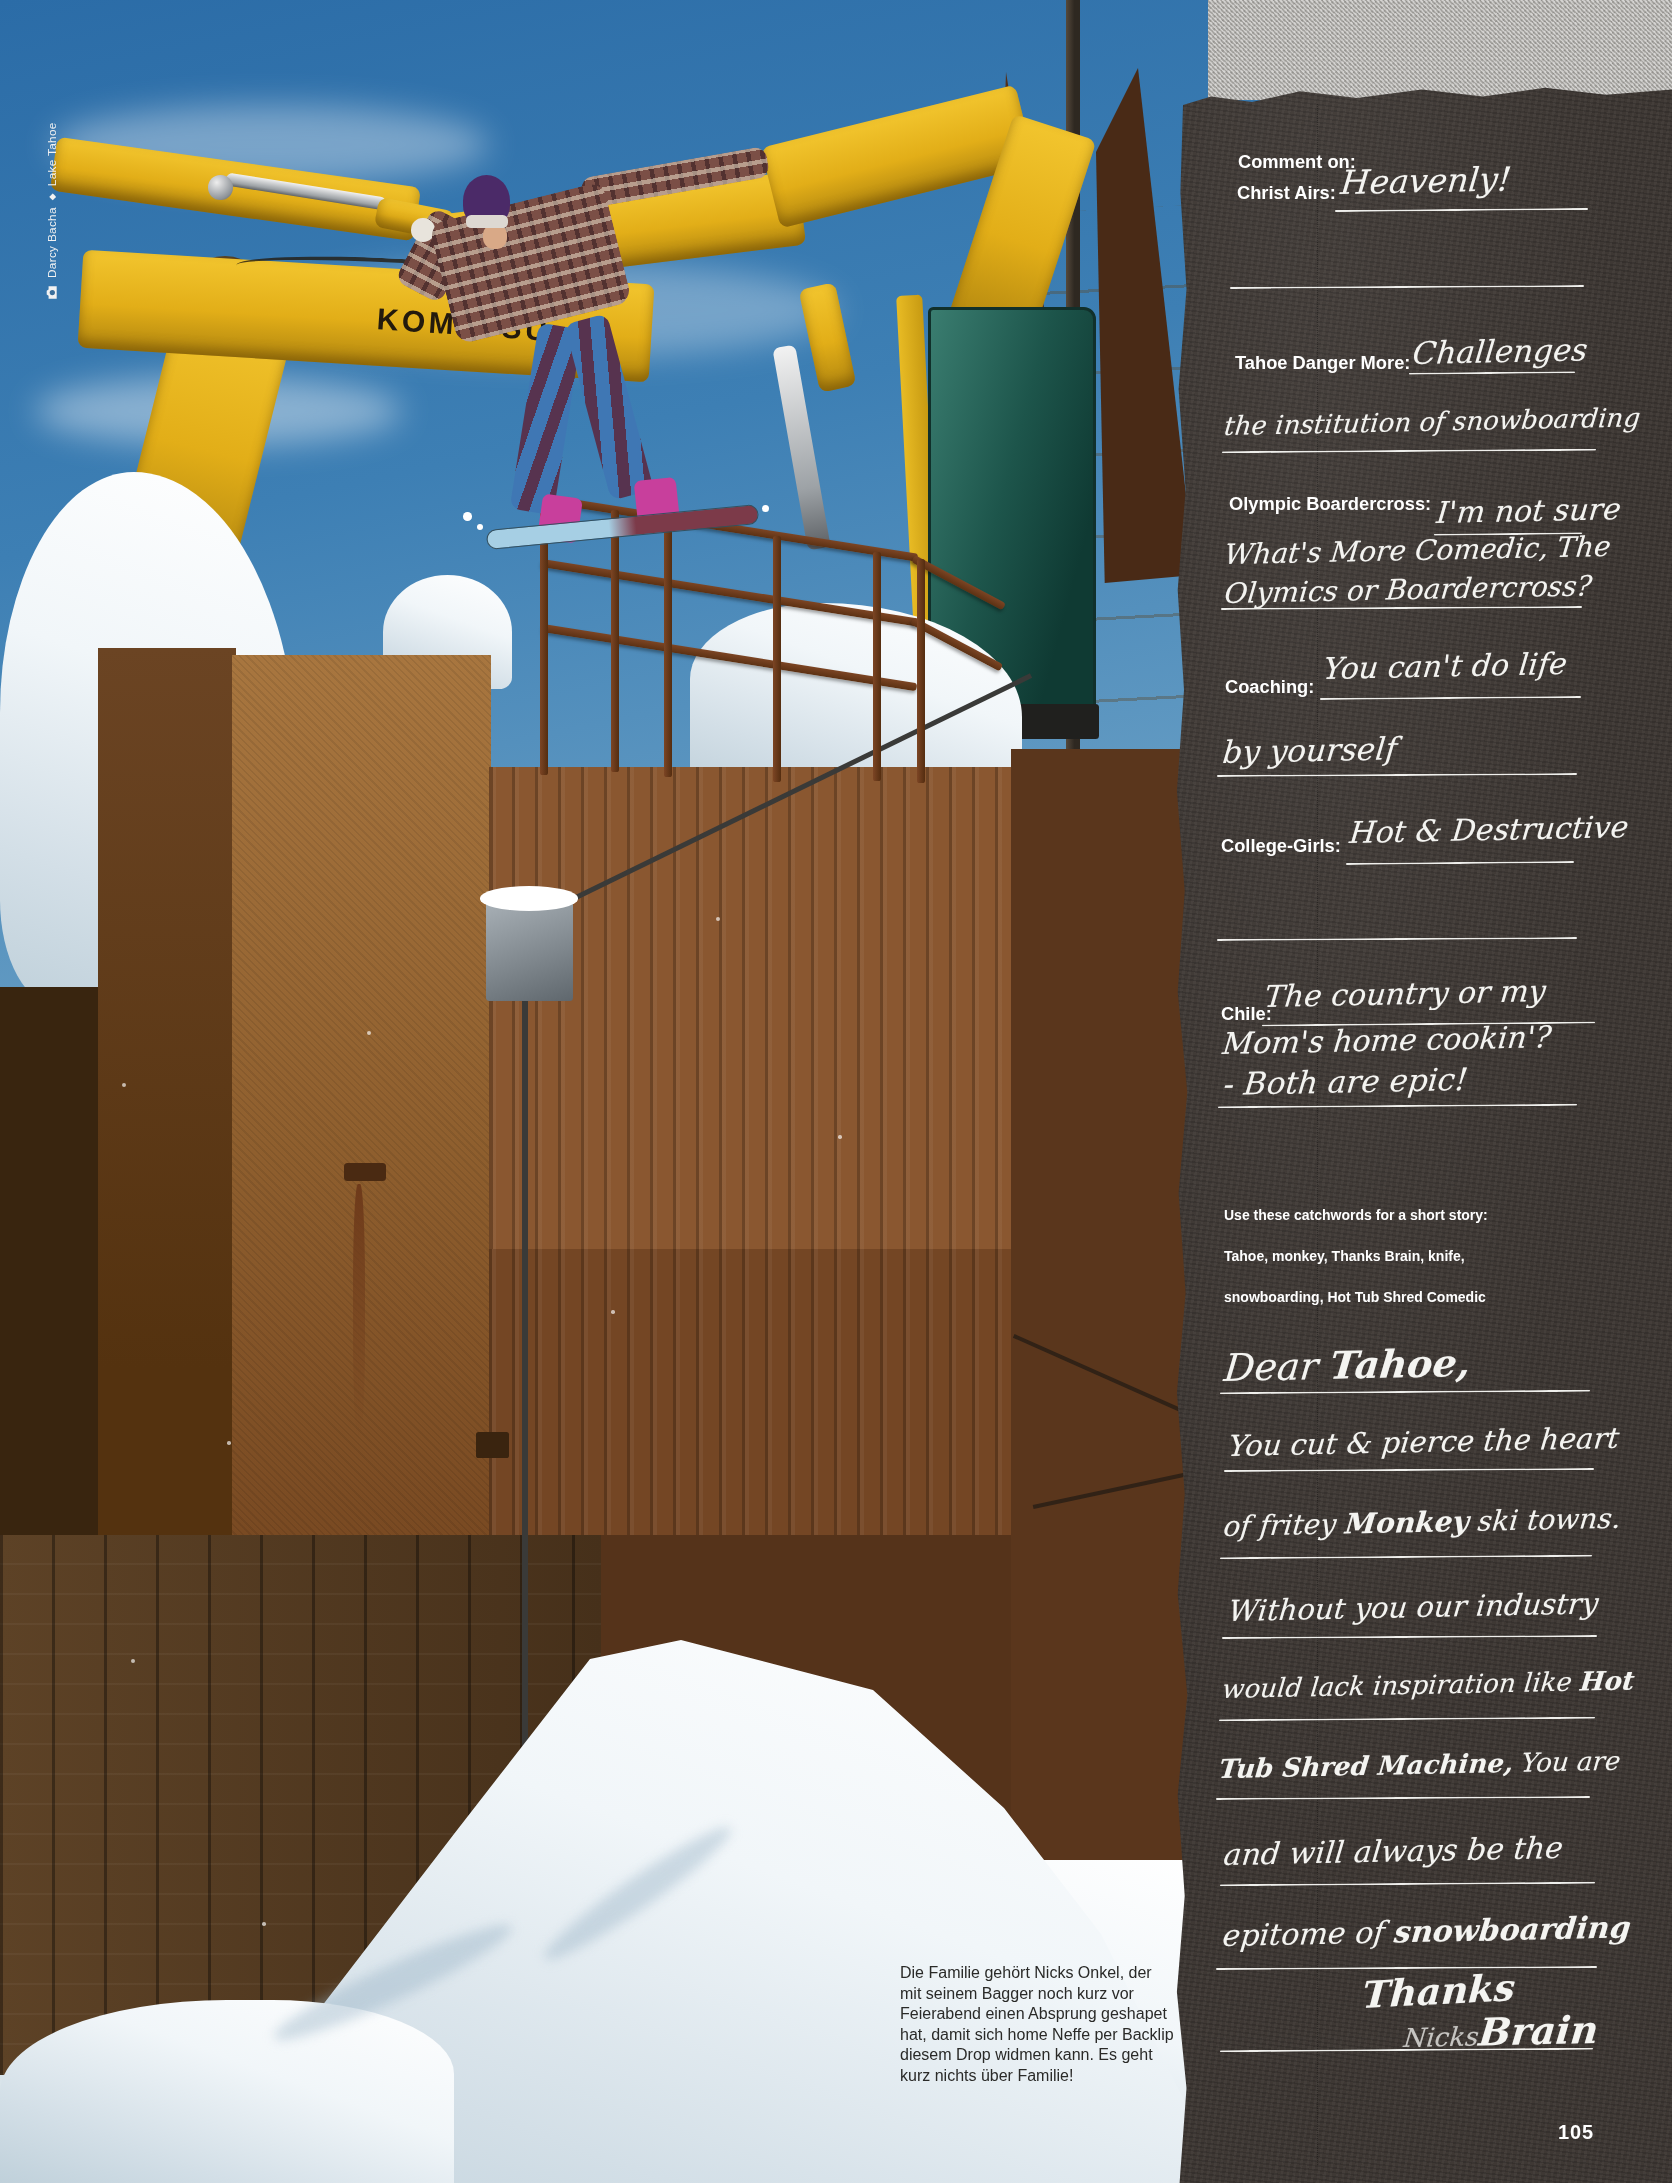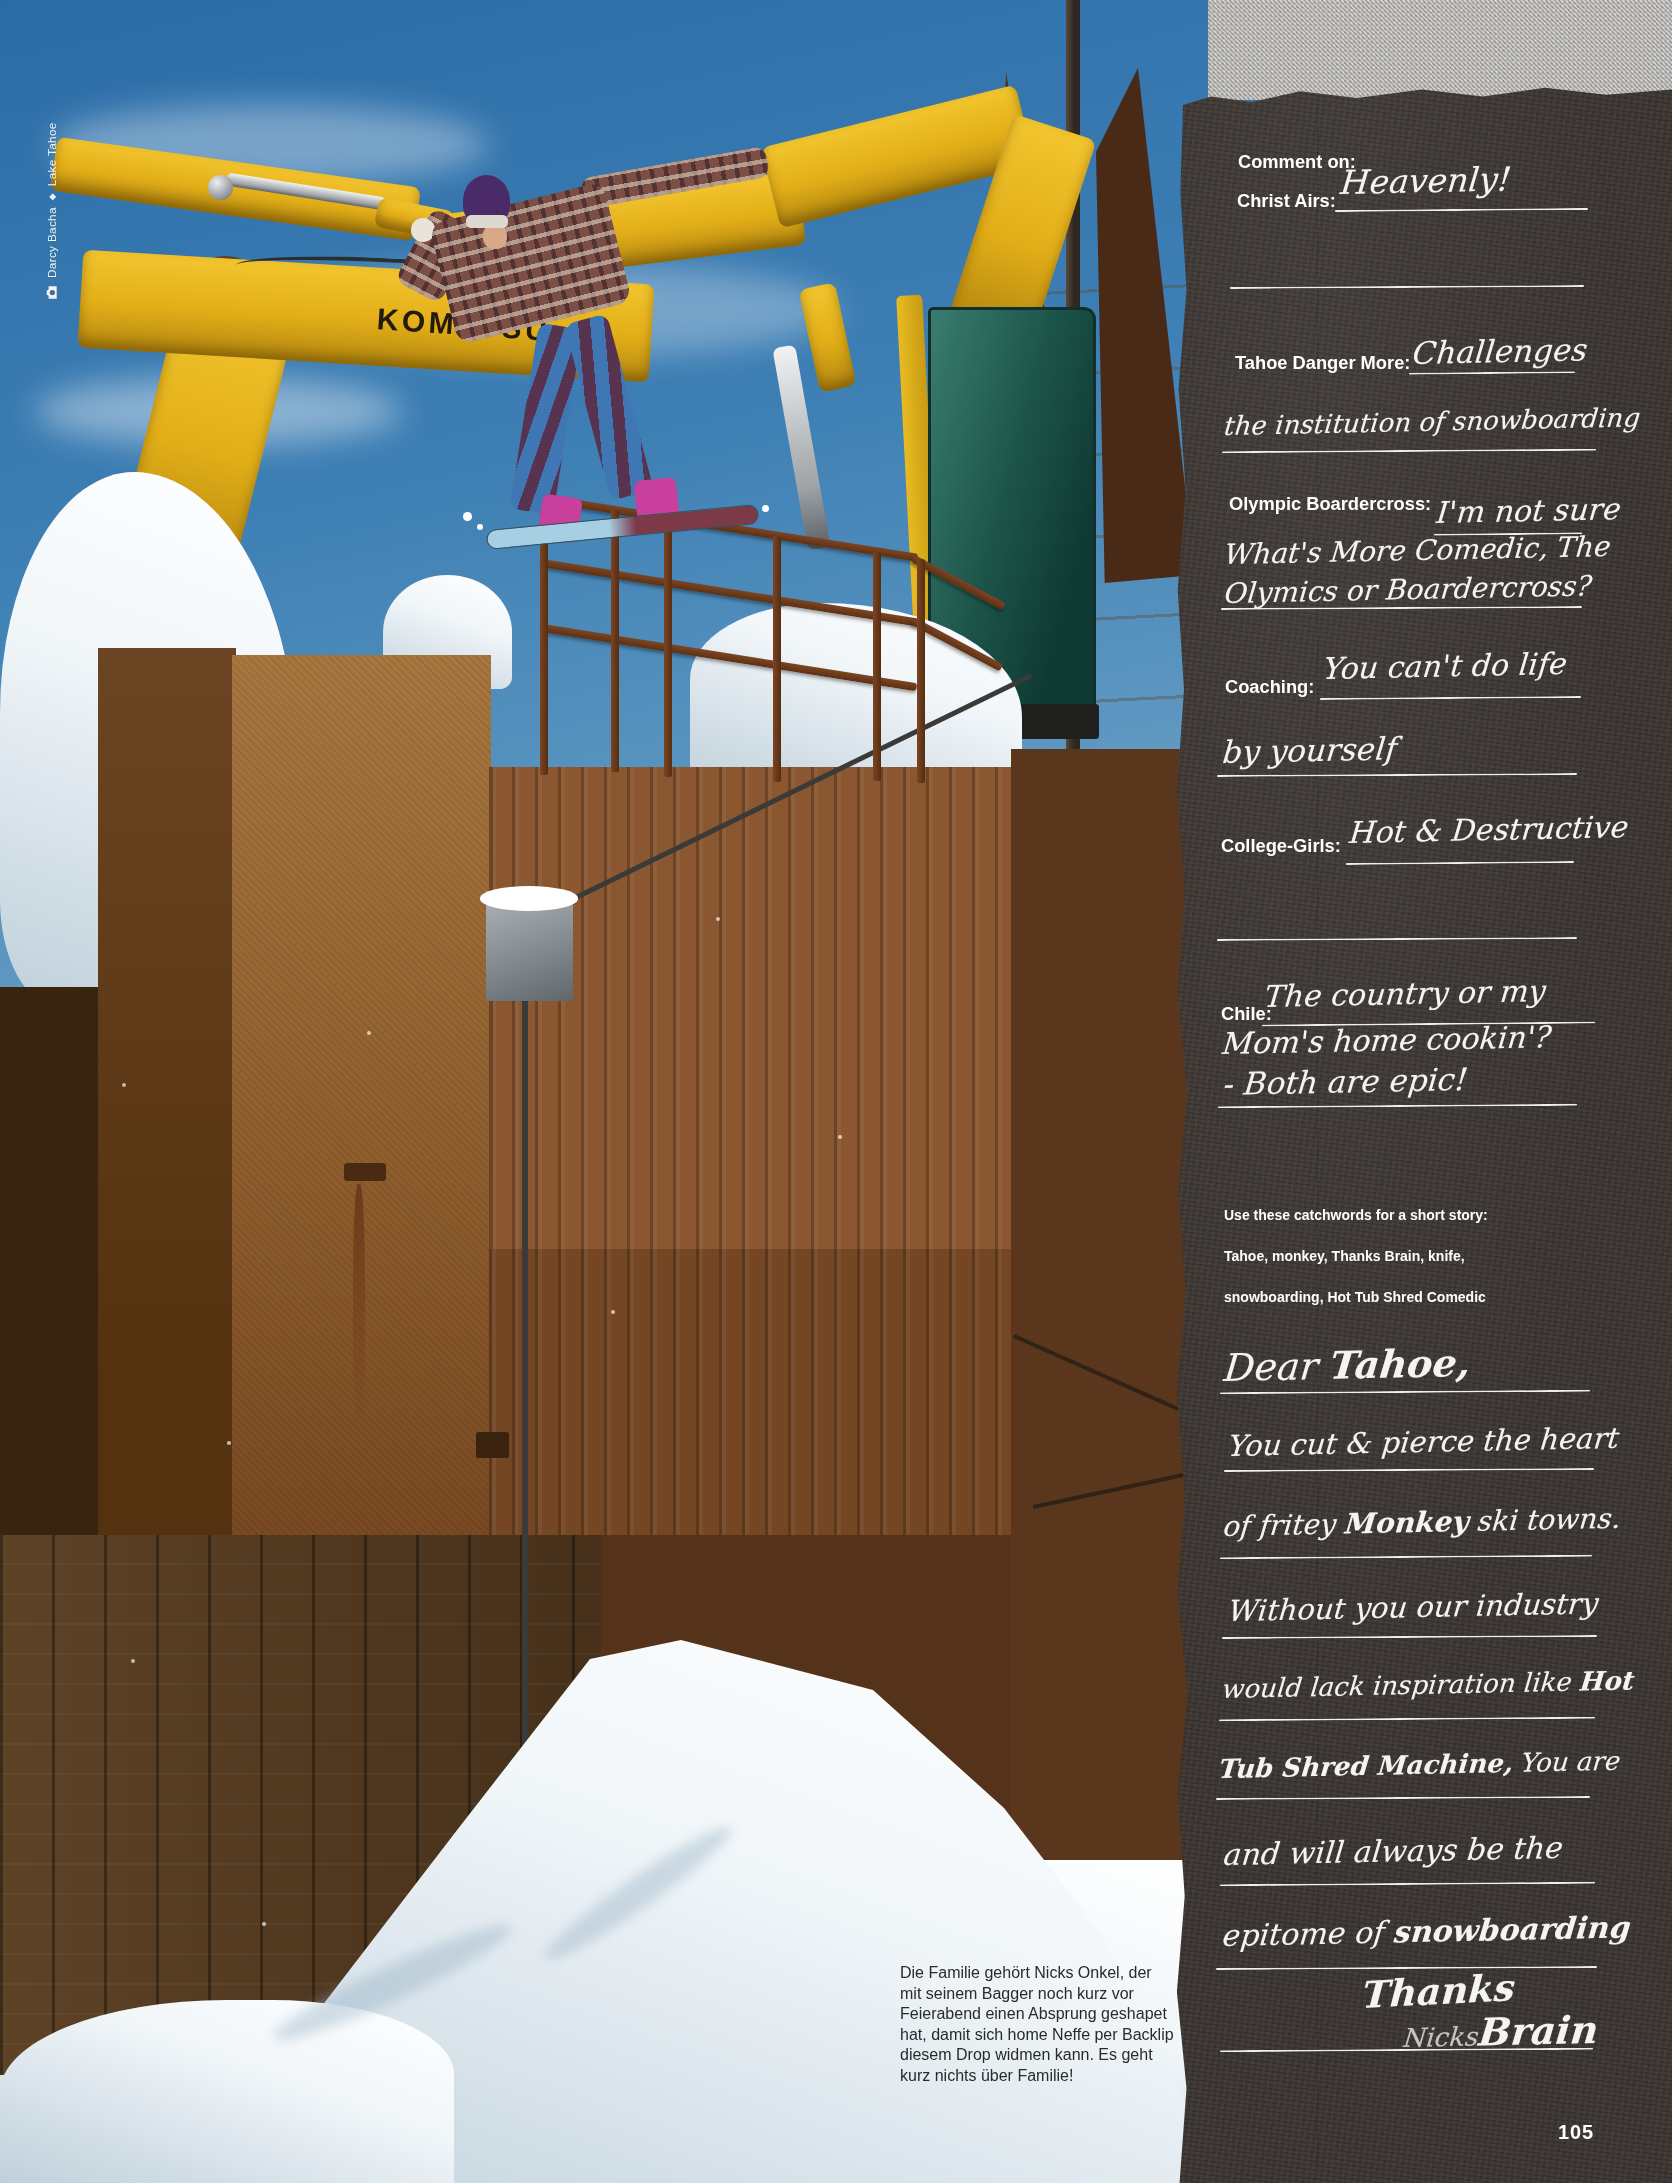--- a/index.html
+++ b/index.html
@@ -178,21 +178,21 @@
     <span>Lake Tahoe</span>
   </div>
 
   <div class="fabric"></div>
 
   <div class="panel">
     <div class="fold"></div>
 
     <div class="lbl" style="left:69px;top:72px">Comment on:</div>
 
-    <div class="lbl" style="left:68px;top:111px">Christ Airs:</div>
+    <div class="lbl" style="left:68px;top:103px">Christ Airs:</div>
     <div class="hw s38" style="left:170px;top:84px">Heavenly!</div>
     <div class="ul" style="left:166px;top:130px;width:253px;transform:rotate(-.5deg)"></div>
 
     <div class="ul" style="left:61px;top:207px;width:354px;transform:rotate(-.3deg)"></div>
 
     <div class="lbl" style="left:66px;top:273px">Tahoe Danger More:</div>
     <div class="hw s36" style="left:242px;top:256px">Challenges</div>
     <div class="ul" style="left:240px;top:293px;width:166px;transform:rotate(-.6deg)"></div>
     <div class="hw s30" style="left:54px;top:332px">the institution of snowboarding</div>
     <div class="ul" style="left:53px;top:371px;width:374px;transform:rotate(-.4deg)"></div>

